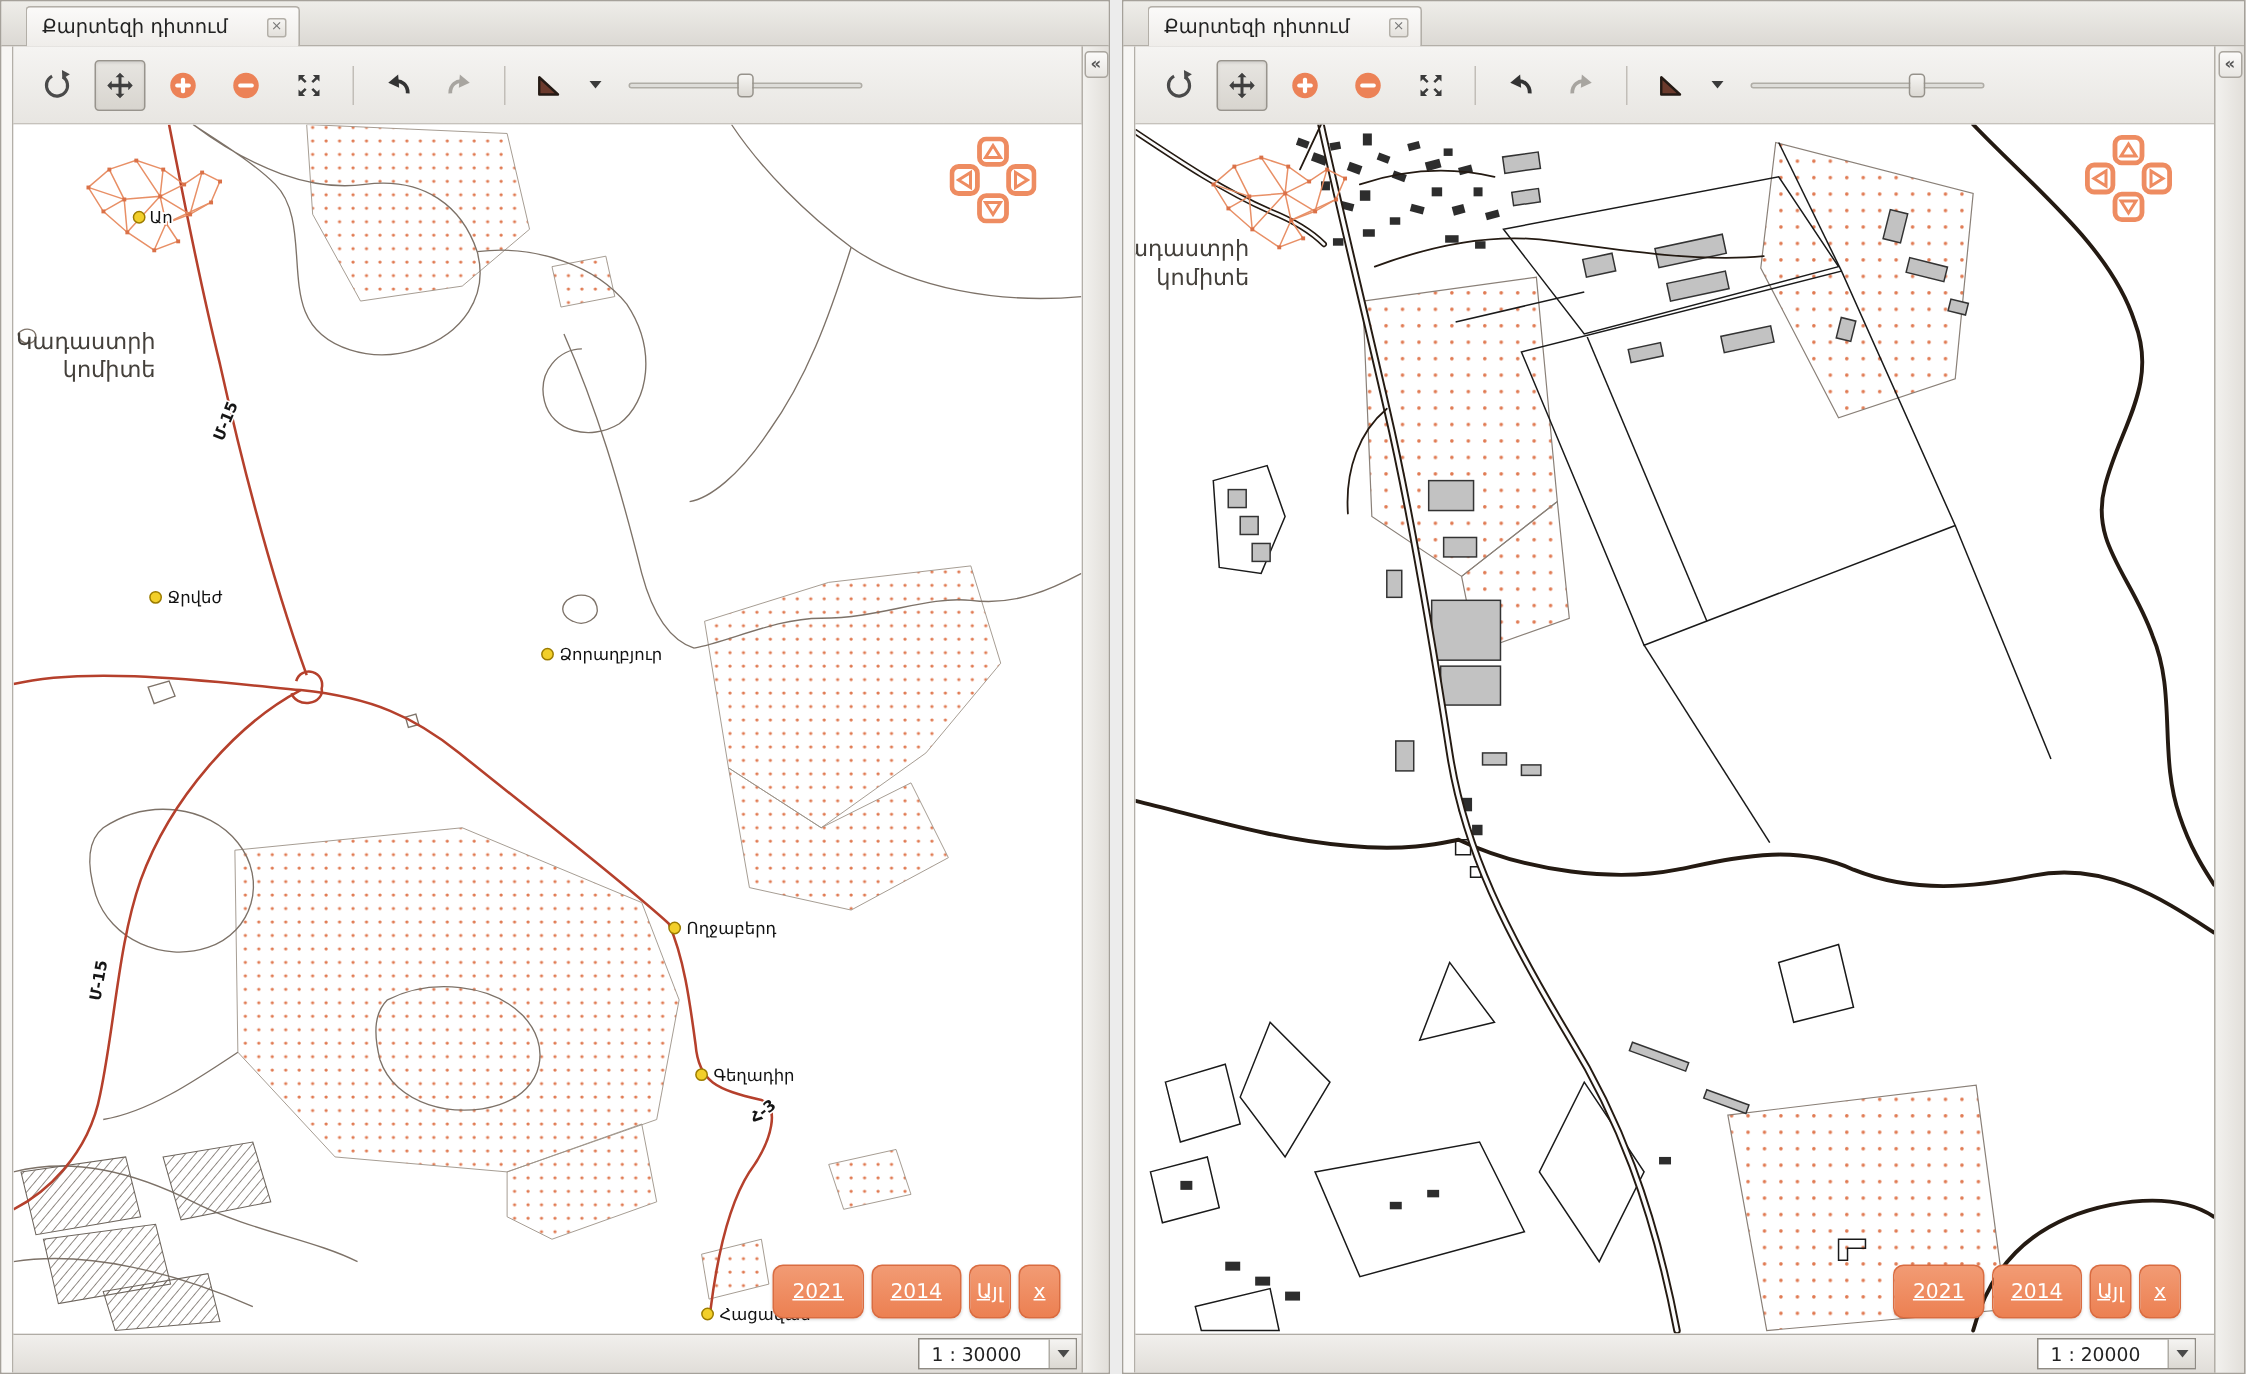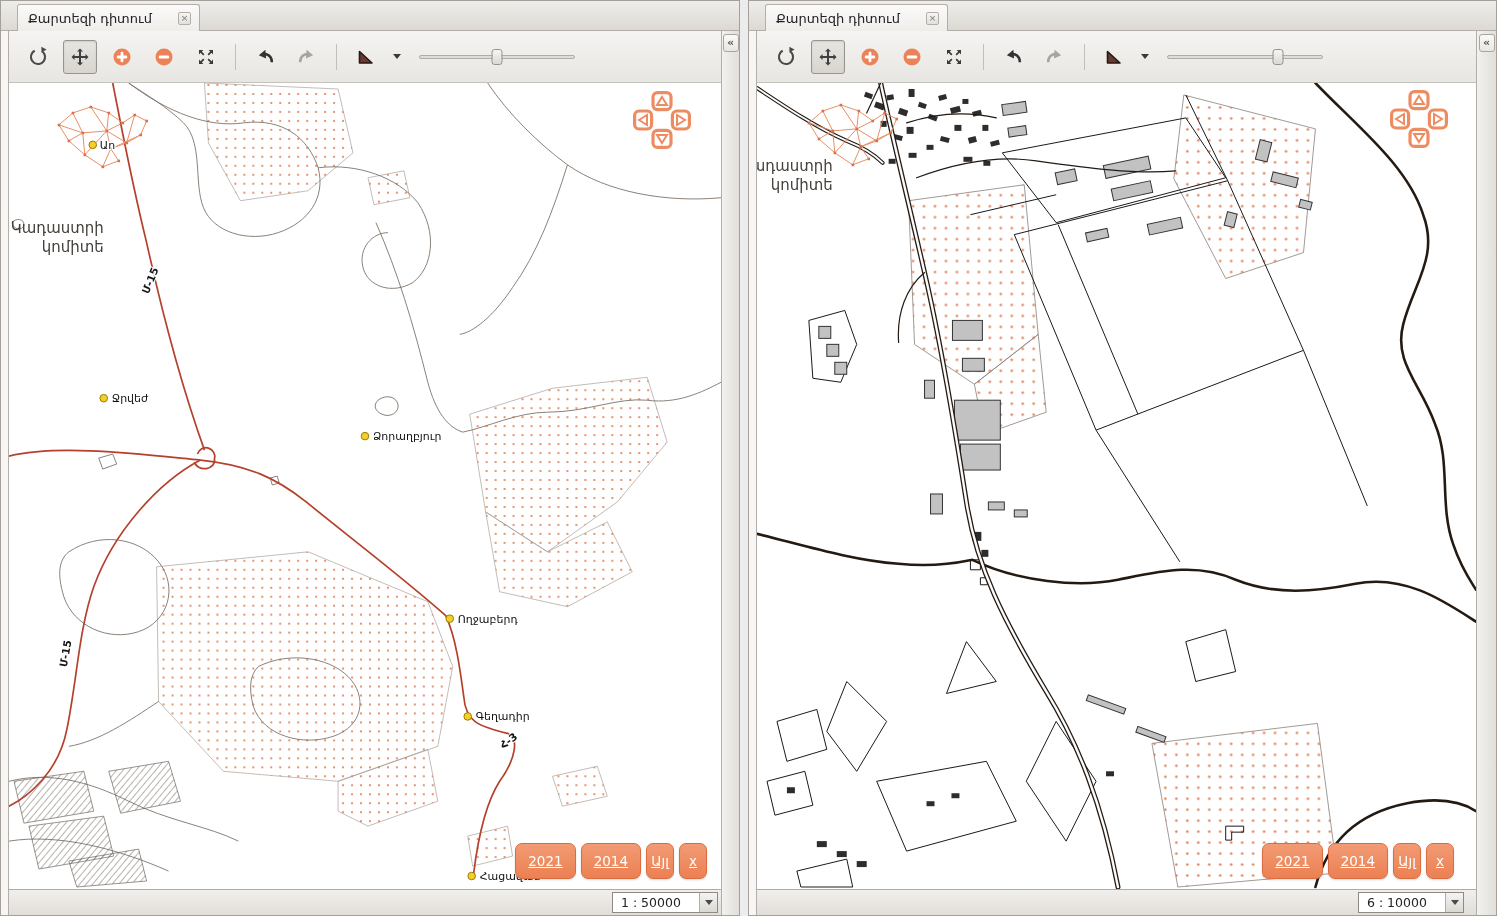--- a/index.html
+++ b/index.html
@@ -273,21 +273,21 @@
         <div class="year-buttons">
           <button class="ybtn">2021</button>
           <button class="ybtn">2014</button>
           <button class="ybtn small">Այլ</button>
           <button class="ybtn small">x</button>
         </div>
       </div>
 
       <div class="bottom-bar">
         <div class="scale-select">
-          <span class="scale-text">1 : 50000</span>
+          <span class="scale-text">1 : 30000</span>
           <span class="scale-chev">
               <i></i>
             </span>
         </div>
       </div>
     </div>
     <div class="right-strip">
       <div class="collapse-btn">«</div>
     </div>
   </div>
@@ -529,21 +529,21 @@
         <div class="year-buttons" style="right:22px;">
           <button class="ybtn">2021</button>
           <button class="ybtn">2014</button>
           <button class="ybtn small">Այլ</button>
           <button class="ybtn small">x</button>
         </div>
       </div>
 
       <div class="bottom-bar" style="padding-right:12px;">
         <div class="scale-select">
-          <span class="scale-text">6 : 10000</span>
+          <span class="scale-text">1 : 20000</span>
           <span class="scale-chev">
               <i></i>
             </span>
         </div>
       </div>
     </div>
     <div class="right-strip" style="width:20px;">
       <div class="collapse-btn">«</div>
     </div>
   </div>

